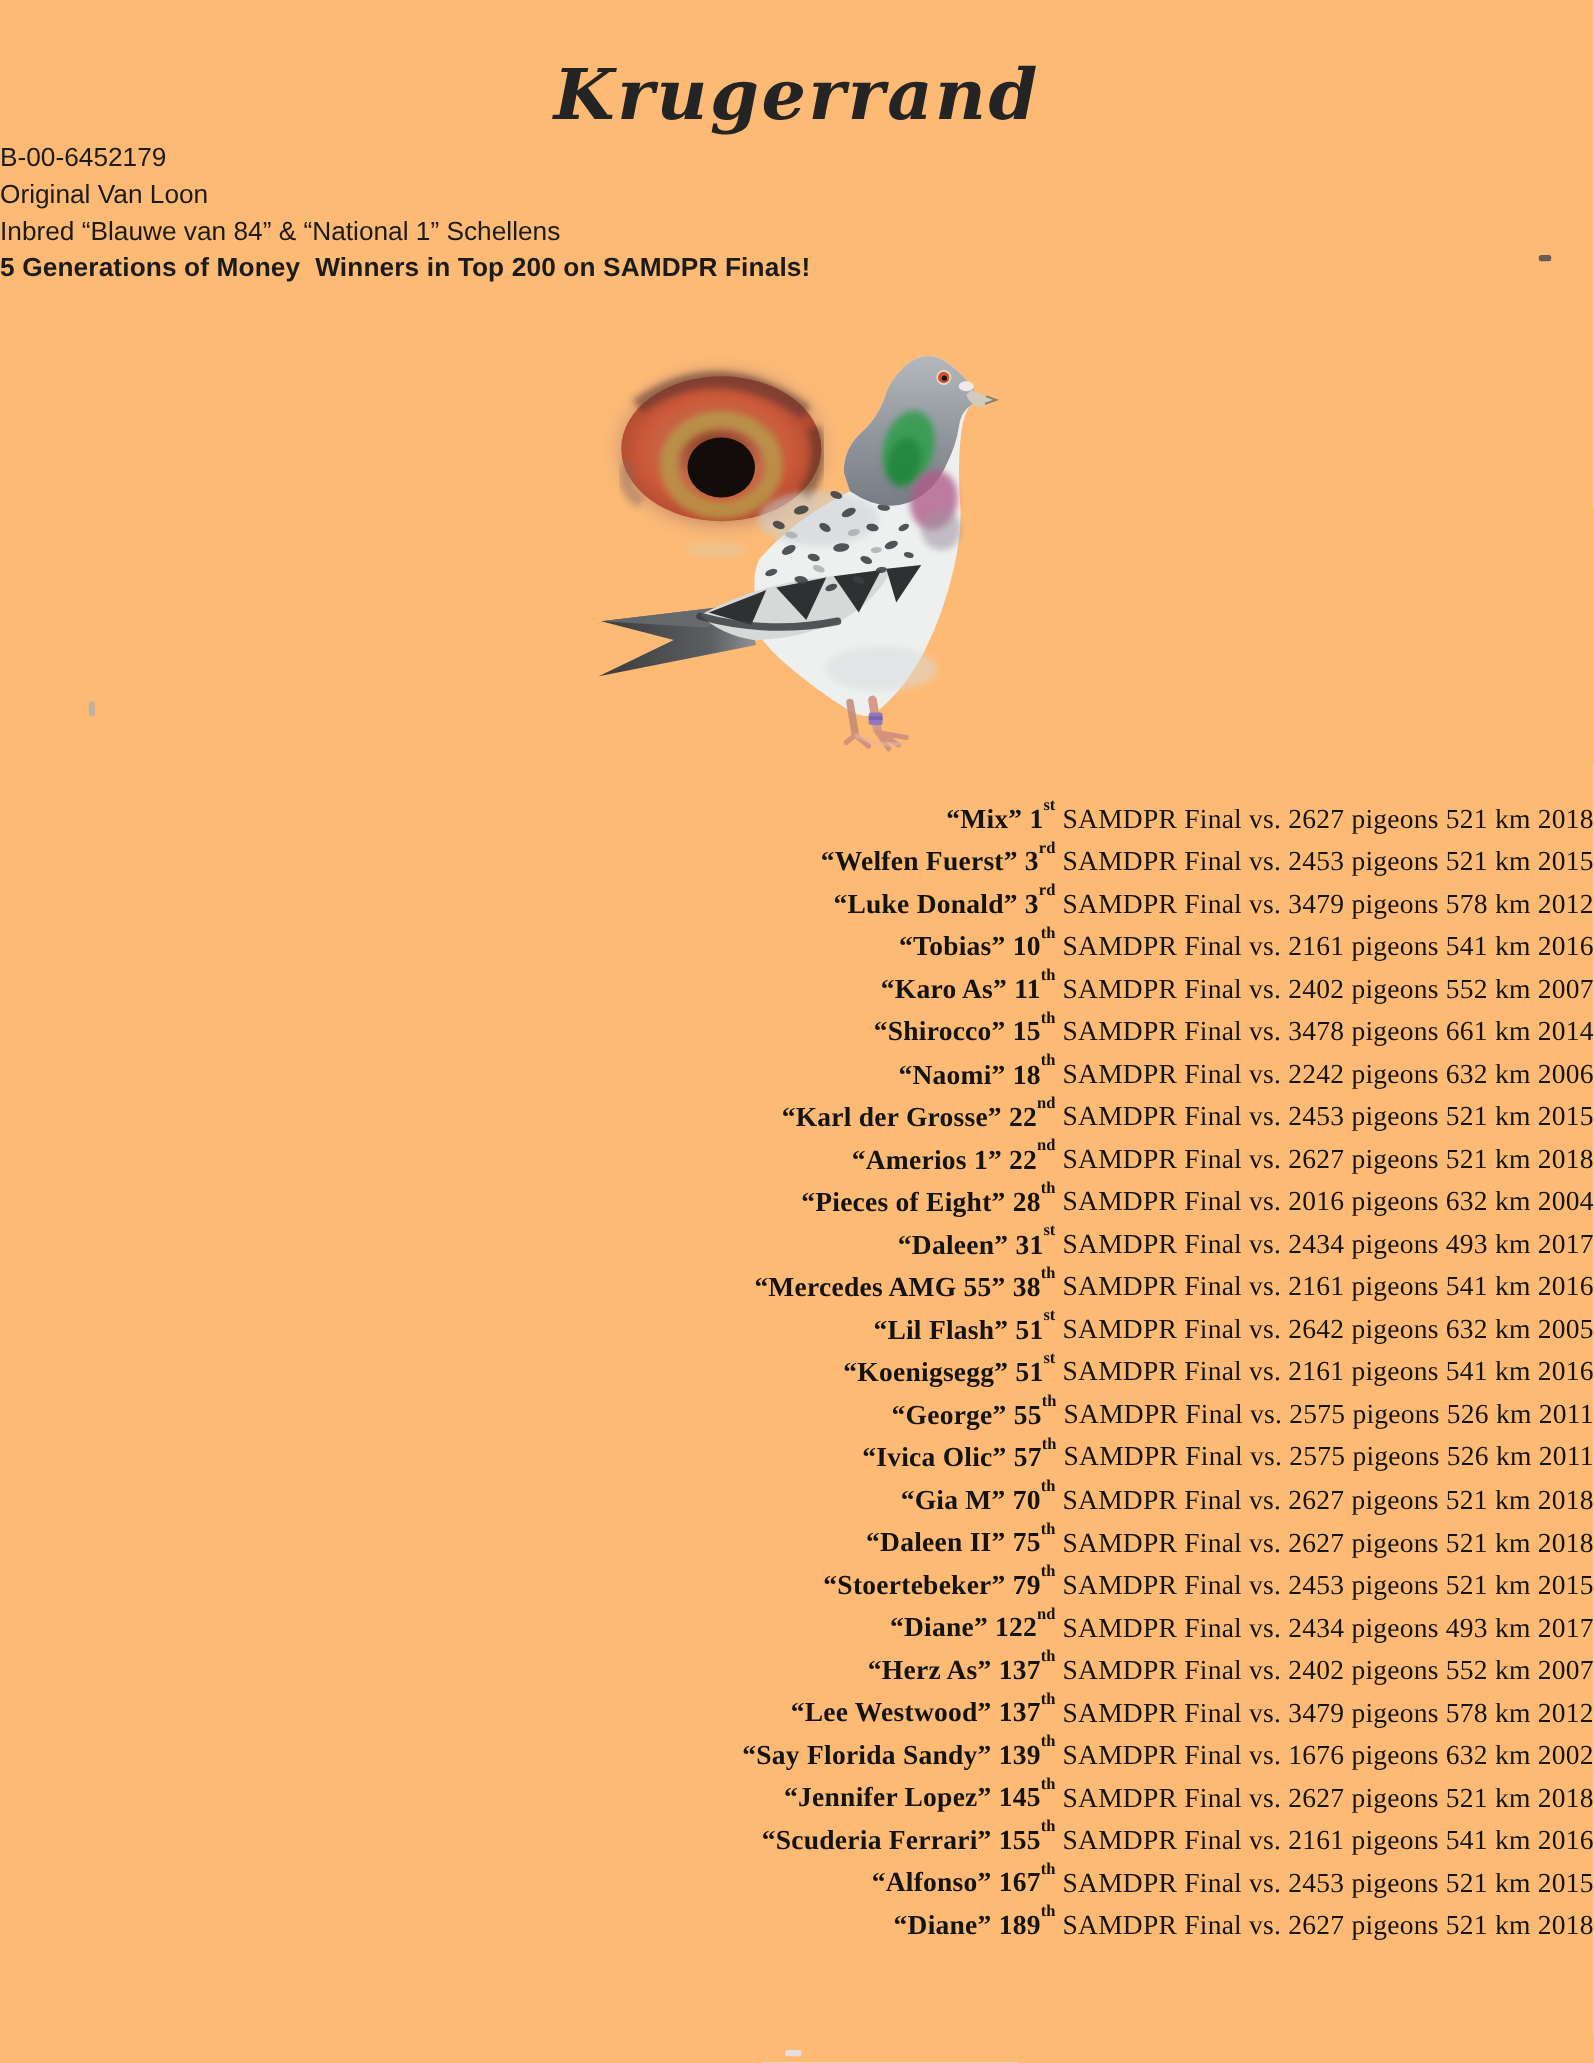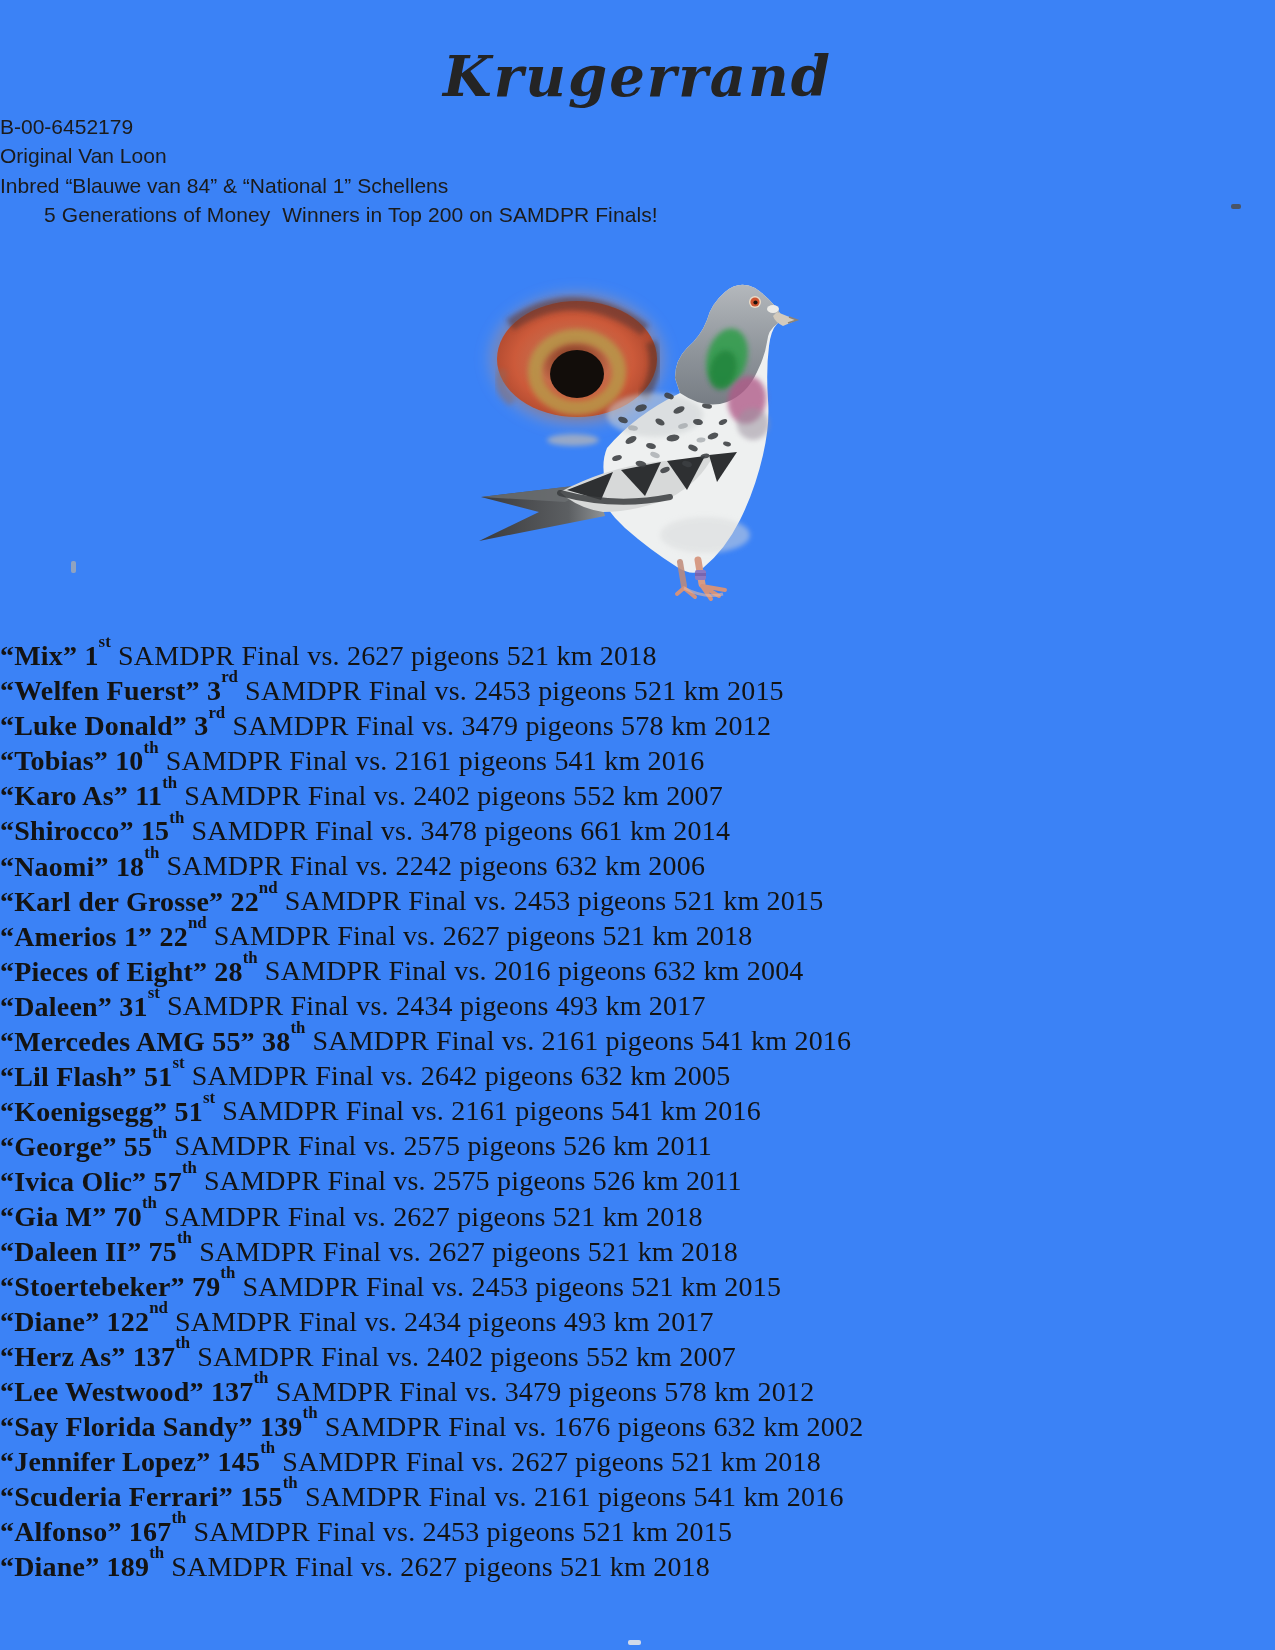--- a/index.html
+++ b/index.html
@@ -1,47 +1,47 @@
 <!DOCTYPE html>
 <html><head>
 <meta charset="utf-8">
 <style>
   html,body{margin:0;padding:0;background:#e9e9e9;}
   .page{
     position:relative;
     width:1275px;height:1650px;
     margin:0 auto;
-    background:#3b82f6;
+    background:#fdba74;
     overflow:hidden;
     color:#161616;
   }
   
   .title{
     position:absolute;top:44px;left:0;width:1275px;
     text-align:center;
     font-family:"DejaVu Serif",serif;
     font-style:italic;font-weight:600;
     font-size:56px;line-height:64px;
     letter-spacing:2px;color:#242424;
   }
   .hdr-sub{
     position:absolute;top:112px;left:0;width:1076px;
     text-align:left;
     font-family:"Liberation Sans",sans-serif;
     font-size:21px;line-height:29.4px;color:#1b1b1b;
   }
-  .hdr-sub .bold-line{font-weight:normal;letter-spacing:0.1px;padding-left:44px;}
+  .hdr-sub .bold-line{font-weight:bold;letter-spacing:0.1px;}
   
   .pigeon-wrap{position:absolute;left:455px;top:250px;width:400px;height:370px;}
   
   .results{
     position:absolute;top:636px;left:0;width:1275px;
-    text-align:left;
+    text-align:right;
     font-family:"Liberation Serif",serif;
-    font-size:28px;line-height:28.7px;
+    font-size:22px;line-height:28.7px;
     color:#131313;letter-spacing:0.2px;
   }
   .result-line{white-space:nowrap;}
   .result-line .rb{font-weight:bold;}
   .result-line sup{
     font-size:0.6em;font-weight:bold;
     position:relative;top:-0.45em;
     letter-spacing:0;
   }
   

